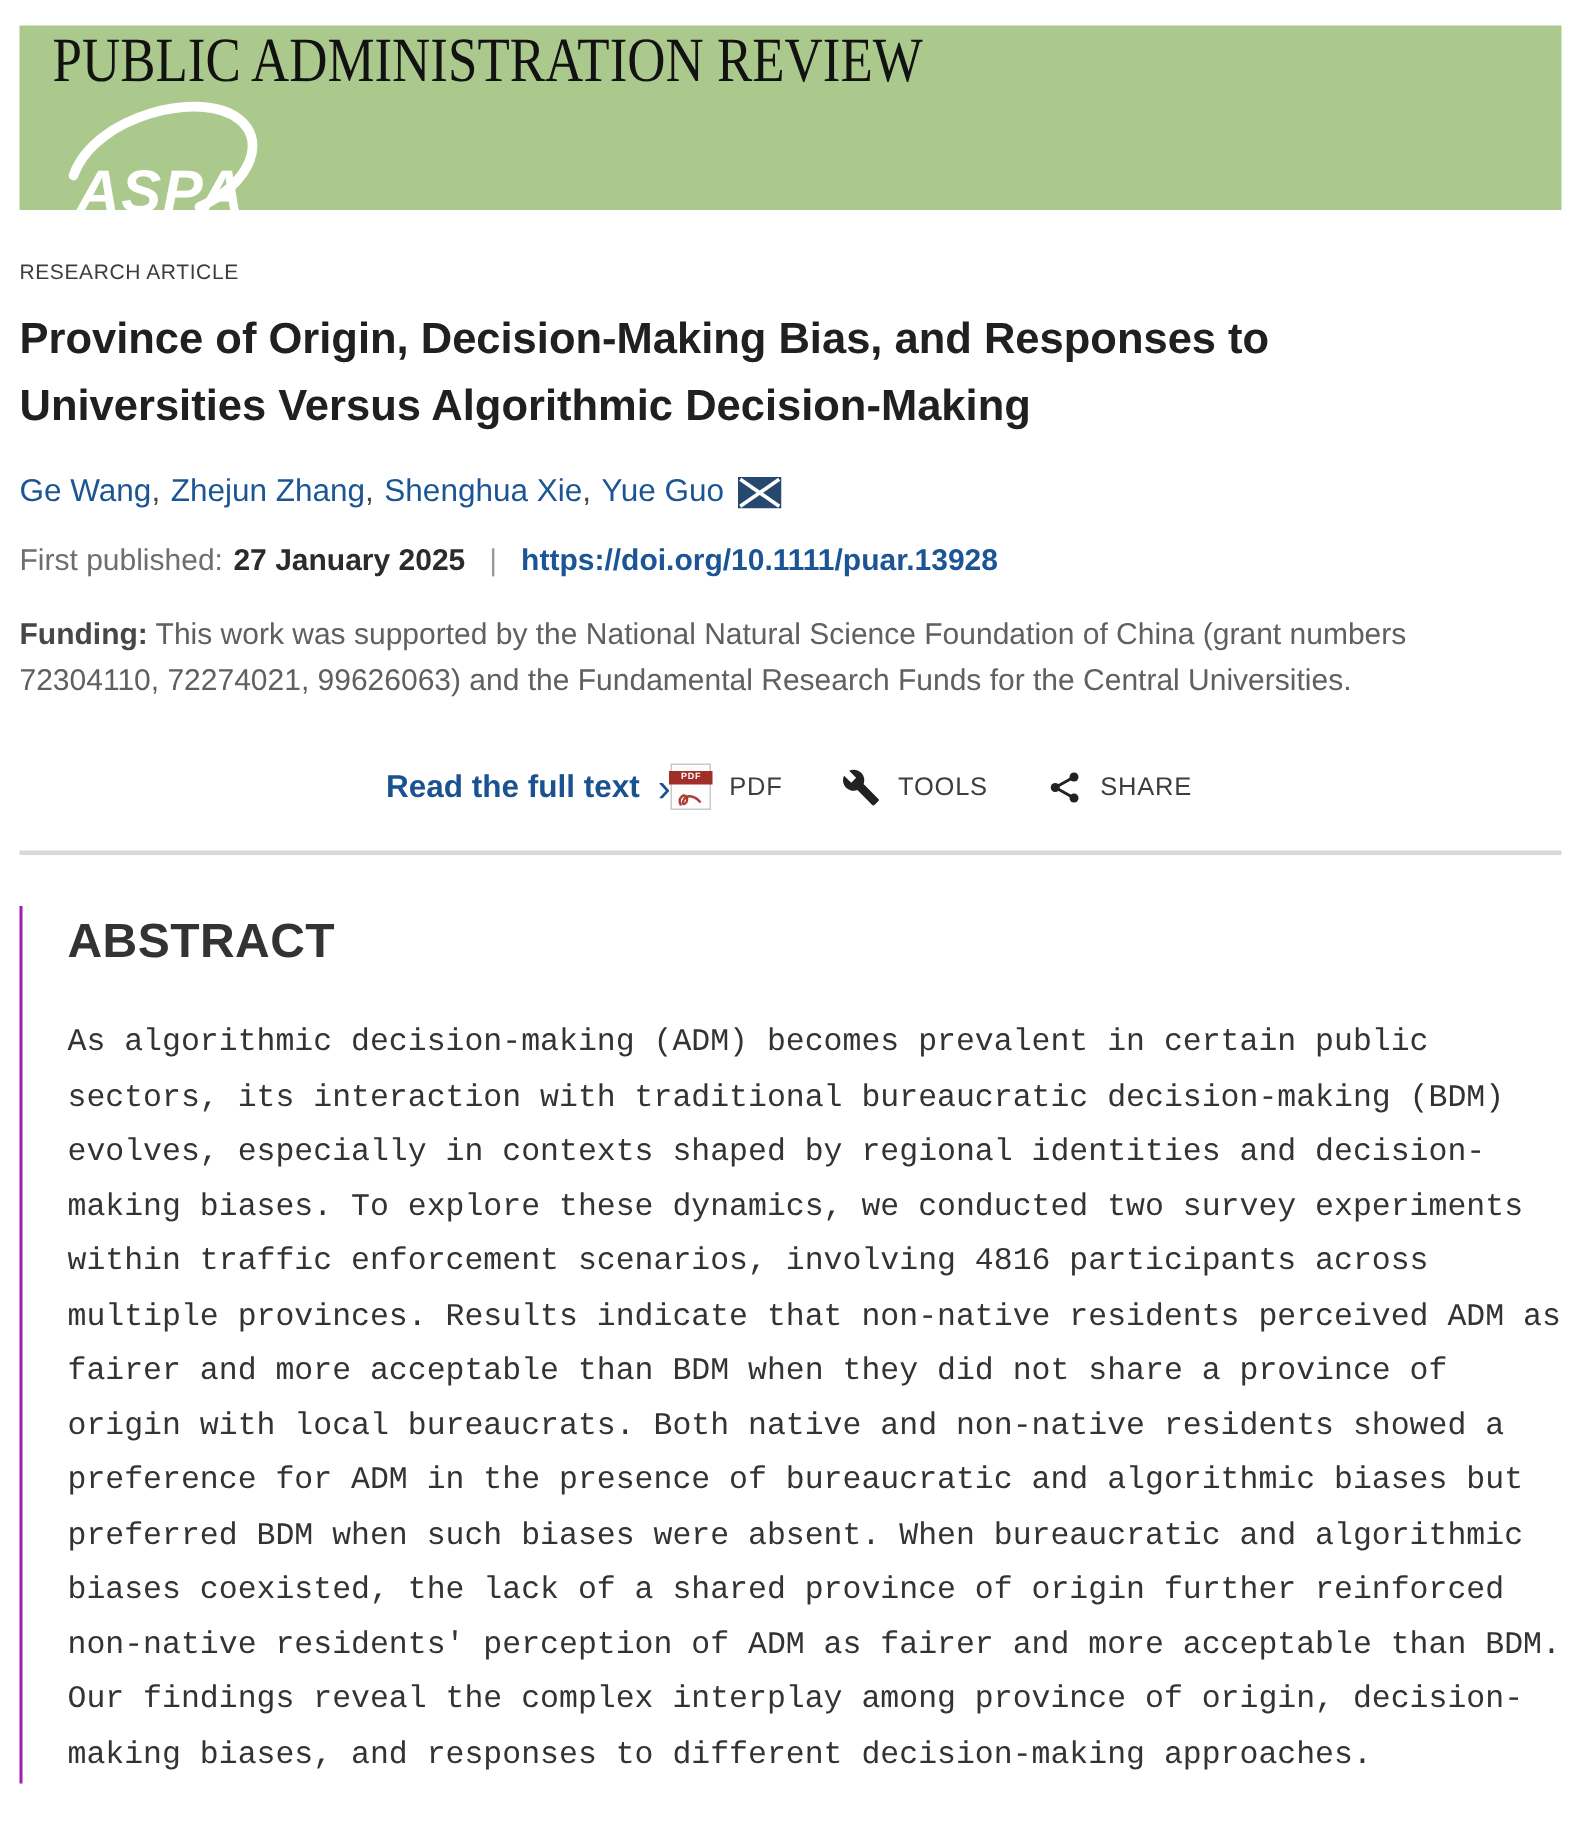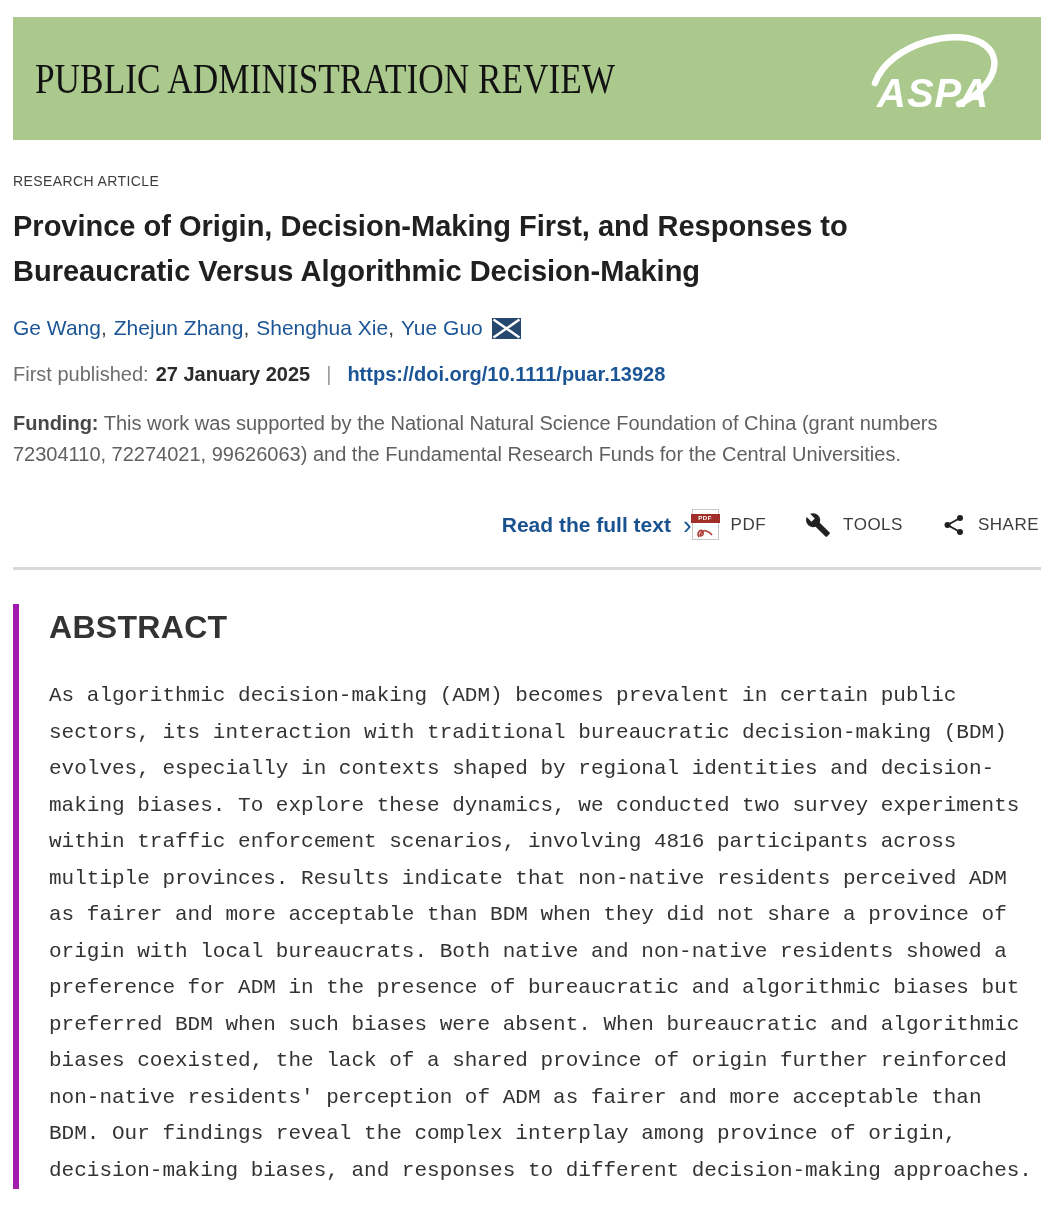--- a/index.html
+++ b/index.html
@@ -10,23 +10,23 @@
     overflow: hidden;
   }
   .page { width: 1054px; height: 1216px; padding: 0 13px; }
 
   
   .banner {
     margin-top: 17px;
     height: 123px;
     background: #abc98d;
     display: flex;
-    align-items: center;
     justify-content: space-between;
     padding: 0 30px 0 22px;
+    flex-direction: column;
   }
   .journal-title {
     font-family: "Liberation Serif", "DejaVu Serif", serif;
     font-size: 42px;
     color: #121212;
     letter-spacing: 0px;
     transform: scaleX(0.84);
     transform-origin: left center;
     white-space: nowrap;
     font-weight: 500;
@@ -77,21 +77,21 @@
     color: #606060;
     max-width: 1020px;
   }
   .funding b { color: #474747; }
 
   
   .actions-row {
     margin-top: 39px;
     display: flex;
     align-items: center;
-    justify-content: flex-end;
+    justify-content: center;
     padding-right: 2px;
   }
   .read-link {
     font-size: 21px;
     font-weight: 700;
     color: #1a5290;
     text-decoration: none;
     display: inline-flex;
     align-items: center;
     cursor: pointer;
@@ -116,21 +116,21 @@
     color: #fff; font-size: 6px; font-weight: 700;
     text-align: center; line-height: 9px; letter-spacing: 0.5px;
   }
 
   
   .divider { margin-top: 27px; height: 3px; background: #d9d9d9; width: 1028px; }
 
   
   .abstract-section {
     margin-top: 34px;
-    border-left: 6px solid #a21caf;
+    border-left: 2px solid #a21caf;
     padding-left: 30px;
     padding-top: 5px;
     min-height: 542px;
   }
   .abstract-heading {
     font-size: 32px;
     font-weight: 600;
     color: #333333;
     letter-spacing: 0.3px;
   }
@@ -153,21 +153,21 @@
     <div class="aspa-logo">
       <svg width="150" height="96" viewBox="0 0 150 96">
         <path d="M14 52 C 28 12, 100 -6, 125 15 C 143 30, 131 58, 98 73" stroke="#ffffff" stroke-width="6.5" fill="none" stroke-linecap="round"></path>
         <text x="16" y="76" font-family="Liberation Sans, sans-serif" font-style="italic" font-weight="700" font-size="40" fill="#ffffff" letter-spacing="1">ASPA</text>
       </svg>
     </div>
   </div>
 
   <div class="category">RESEARCH ARTICLE</div>
 
-  <h1 class="title">Province of Origin, Decision-Making First, and Responses to Bureaucratic Versus Algorithmic Decision-Making</h1>
+  <h1 class="title">Province of Origin, Decision-Making Bias, and Responses to Universities Versus Algorithmic Decision-Making</h1>
 
   <div class="authors">
     <a href="#">Ge Wang</a>
       <span class="author-sep">,</span>
     <a href="#">Zhejun Zhang</a>
       <span class="author-sep">,</span>
     <a href="#">Shenghua Xie</a>
       <span class="author-sep">,</span>
     <a href="#">Yue Guo</a>
     <span class="email-icon">

